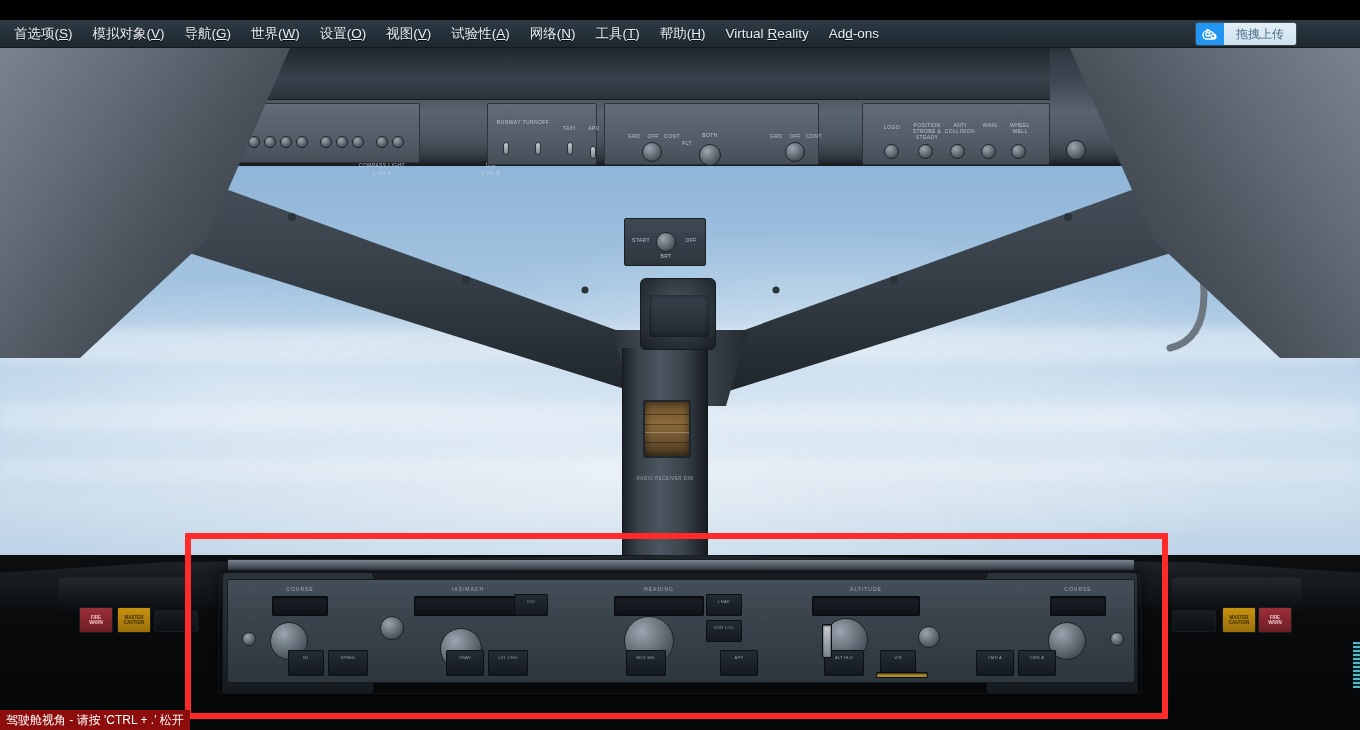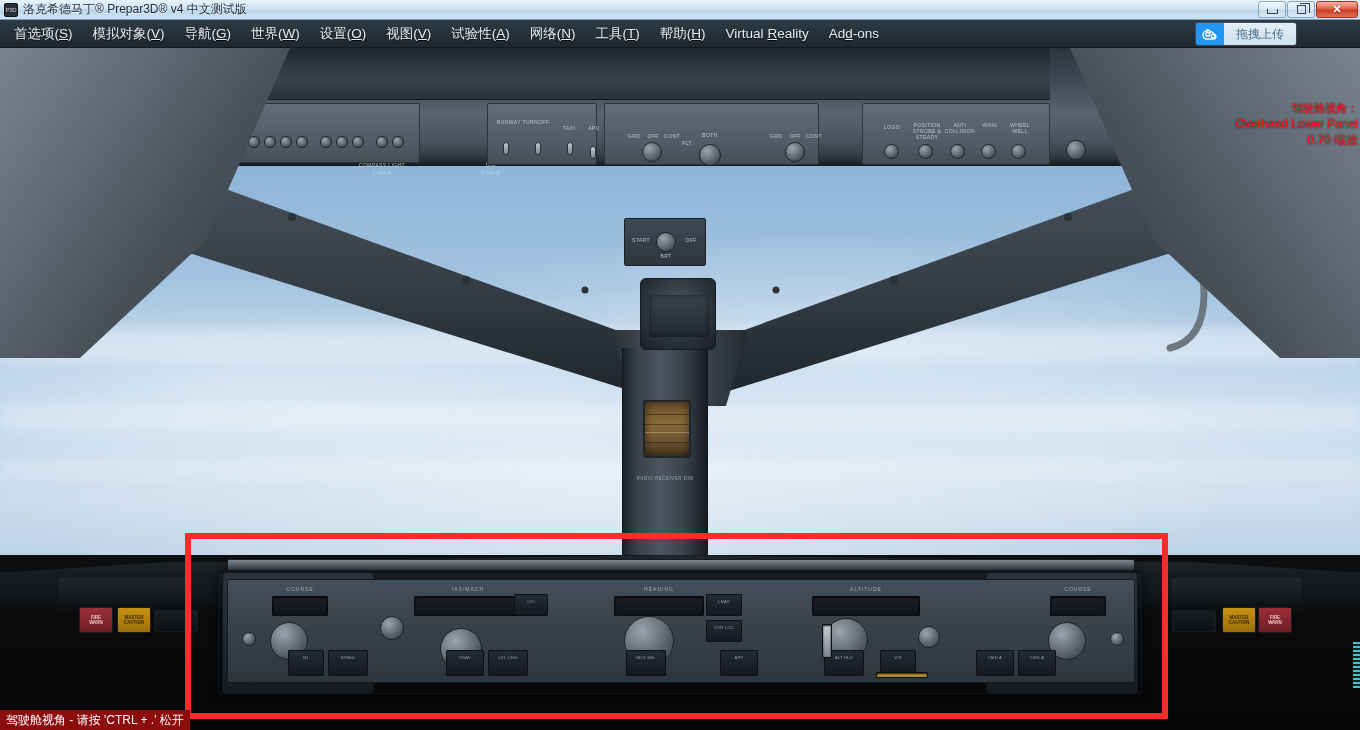--- a/index.html
+++ b/index.html
@@ -259,35 +259,20 @@
     position:absolute;right:0;bottom:42px;width:7px;height:46px;
     background:repeating-linear-gradient(180deg,#5fd8e8 0 2px, #0c2a33 2px 4px);
     opacity:.85;
   }
 </style>
 </head>
 <body>
 
 <div id="app">
 
-  <div id="titlebar">
-    <div id="tb-icon">P3D</div>
-    <div id="tb-title">洛克希德马丁® Prepar3D® v4 中文测试版</div>
-    <div id="tb-buttons">
-      <div class="tb-btn">
-          <i class="tb-gl-min"></i>
-        </div>
-      <div class="tb-btn">
-          <i class="tb-gl-max"></i>
-        </div>
-      <div class="tb-btn close">
-          <span>✕</span>
-        </div>
-    </div>
-  </div>
 
   <div id="menubar">
     <div class="menu-item">首选项(<u>S</u>)</div>
     <div class="menu-item">模拟对象(<u>V</u>)</div>
     <div class="menu-item">导航(<u>G</u>)</div>
     <div class="menu-item">世界(<u>W</u>)</div>
     <div class="menu-item">设置(<u>O</u>)</div>
     <div class="menu-item">视图(<u>V</u>)</div>
     <div class="menu-item">试验性(<u>A</u>)</div>
     <div class="menu-item">网络(<u>N</u>)</div>
@@ -530,24 +515,19 @@
 
         <div class="window" style="left:594px;top:44px;width:10px;height:34px;background:linear-gradient(180deg,#c9cfd5,#7a838b);"></div>
         <div class="window" style="left:648px;top:92px;width:52px;height:6px;background:#b4932f;"></div>
       </div>
     </div>
 
     <div id="scrollstrip"></div>
 
     <div id="hl-box" style="top:485px;"></div>
 
-    <div id="hud-right">
-      <div class="l1">驾驶舱视角：</div>
-      <div class="l2">Overhead Lower Panel</div>
-      <div class="l3">0.70 缩放</div>
-    </div>
 
     <div id="status-bar">
       <span>驾驶舱视角 - 请按 'CTRL + .' 松开</span>
     </div>
 
   </div>
 </div>
 
 </body></html>

